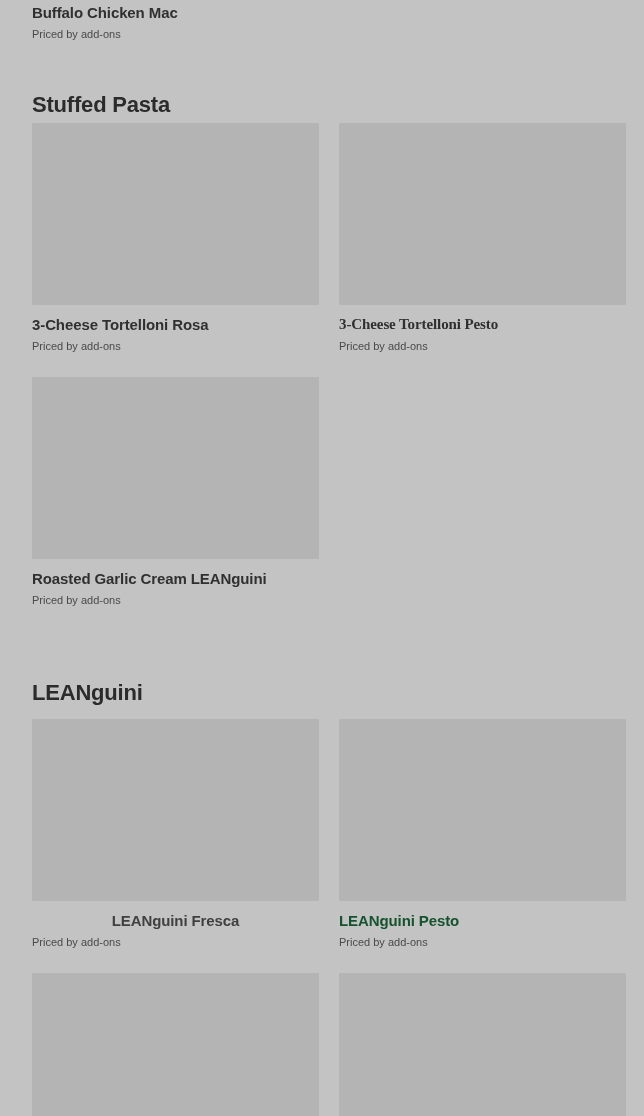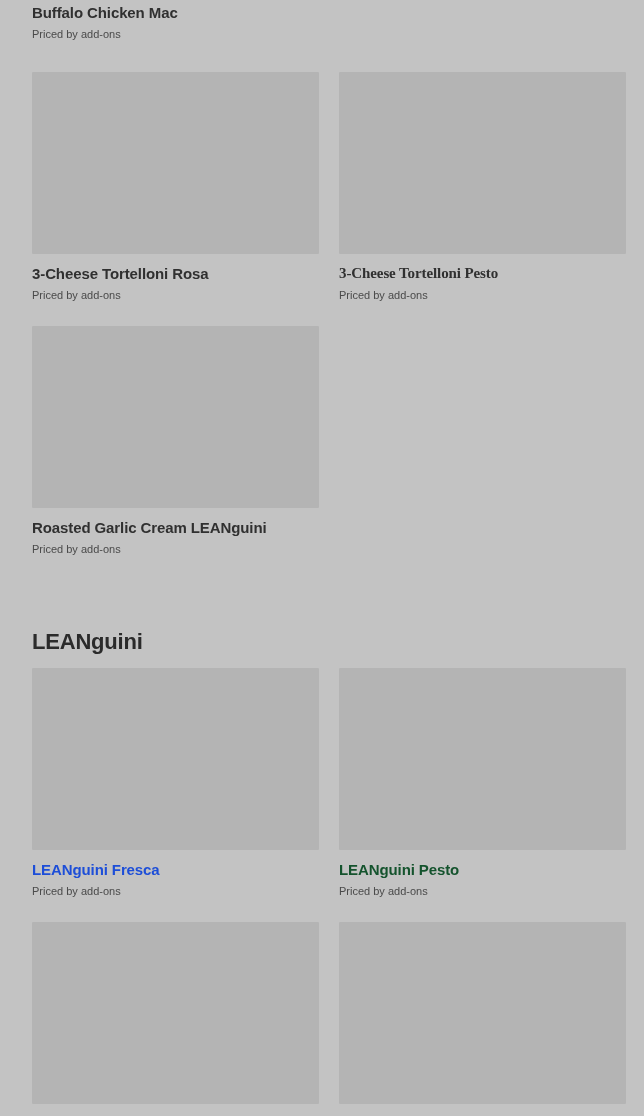--- a/index.html
+++ b/index.html
@@ -47,21 +47,21 @@
   }
   .heading-stuffed-pasta { padding-top: 49px; }
   .heading-leanguini     { padding-top: 49px; }
 
   
   .card-grid {
     display: grid;
     grid-template-columns: 287px 287px;
     column-gap: 20px;
     row-gap: 0px;
-    margin-top: 29px;
+    margin-top: 5px;
   }
 
   .menu-card {
     display: block;
     width: 287px;
     cursor: pointer;
   }
 
   .card-image {
     width: 287px;
@@ -100,20 +100,21 @@
 <body style="background: rgb(195, 195, 195);">
 
 <div class="page">
   <div class="content">
 
     <div class="top-partial">
       <div class="card-title" style="color: rgb(48, 48, 48);">Buffalo Chicken Mac</div>
       <div class="card-subtitle" style="color: rgb(74, 74, 74);">Priced by add-ons</div>
     </div>
 
+    <h2 class="section-heading heading-stuffed-pasta">Stuffed Pasta</h2>
 
     <div class="card-grid">
 
       <div class="menu-card">
         <div class="card-image" style="background: rgb(180, 180, 180);"></div>
         <div class="card-text-block">
           <div class="card-title" style="color: rgb(48, 48, 48);">3-Cheese Tortelloni Rosa</div>
           <div class="card-subtitle" style="color: rgb(74, 74, 74);">Priced by add-ons</div>
         </div>
       </div>
@@ -136,21 +137,21 @@
 
     </div>
 
     <h2 class="section-heading heading-leanguini">LEANguini</h2>
 
     <div class="card-grid grid-leanguini">
 
       <div class="menu-card">
         <div class="card-image" style="background: rgb(180, 180, 180);"></div>
         <div class="card-text-block">
-          <div class="card-title" style="color: #1d4ed8;">LEANguini Fresca</div>
+          <div class="card-title" style="color: #404040; text-align: center;">LEANguini Fresca</div>
           <div class="card-subtitle" style="color: rgb(74, 74, 74);">Priced by add-ons</div>
         </div>
       </div>
 
       <div class="menu-card">
         <div class="card-image" style="background: rgb(180, 180, 180);"></div>
         <div class="card-text-block">
           <div class="card-title" style="color: #14532d;">LEANguini Pesto</div>
           <div class="card-subtitle" style="color: rgb(74, 74, 74);">Priced by add-ons</div>
         </div>

